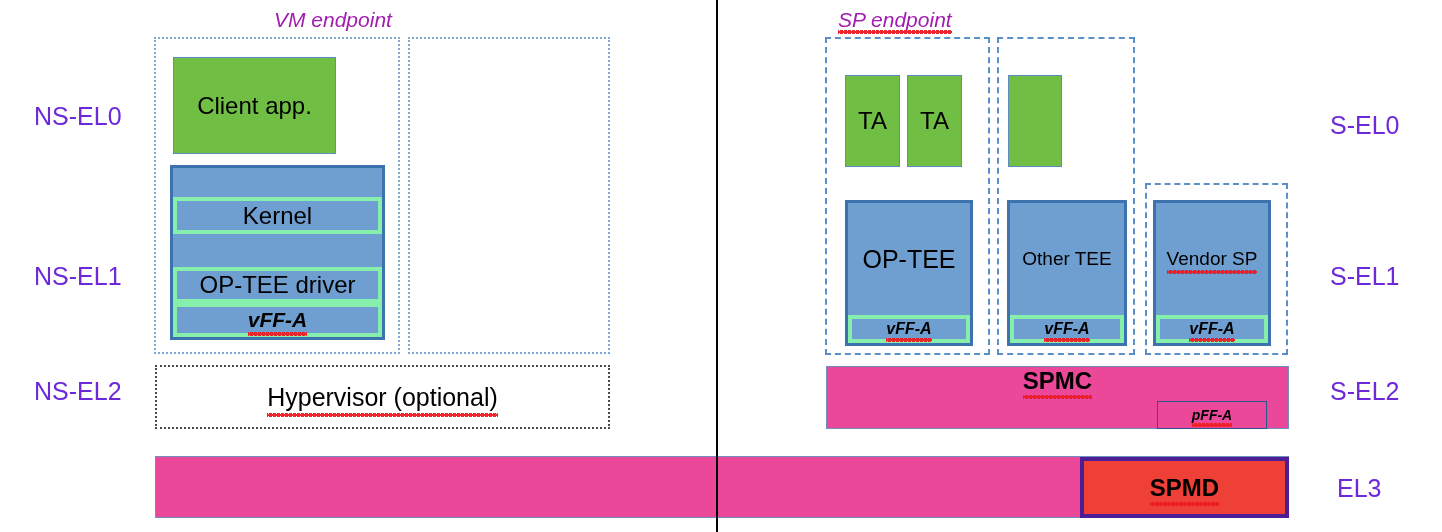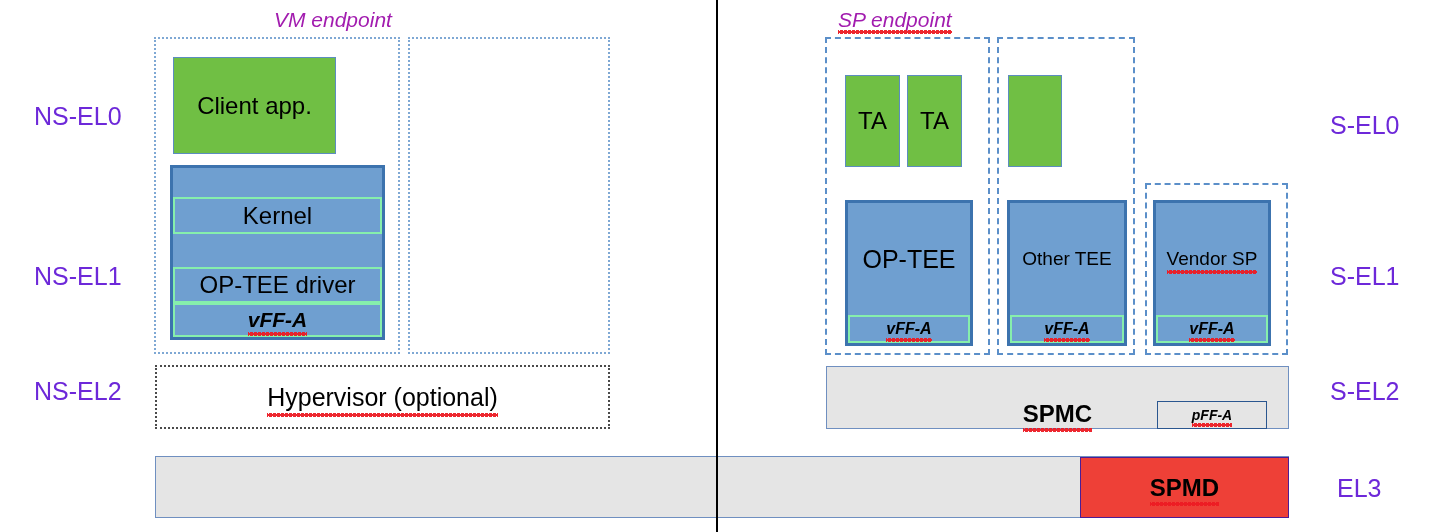--- a/index.html
+++ b/index.html
@@ -76,32 +76,32 @@
   .stack-row {
     box-sizing: border-box;
     width: 100%;
     background: #6F9FD0;
     display: flex;
     align-items: center;
     justify-content: center;
     color: #000000;
   }
   .stack-row.bordered {
-    border: 2px solid #86efac;
+    border: 4px solid #86efac;
   }
   .red-band {
-    background: #e5e5e5;
+    background: #ec4899;
     border: 1px solid #6F8FC0;
     display: flex;
-    align-items: flex-end;
+    align-items: flex-start;
     justify-content: center;
   }
   .red-band-light {
     background: #EE4037;
-    border: 1px solid #4c1d95;
+    border: 4px solid #4c1d95;
     display: flex;
     align-items: center;
     justify-content: center;
   }
   .sub-box {
     background: transparent;
     border: 1px solid #2A568F;
     display: flex;
     align-items: center;
     justify-content: center;

